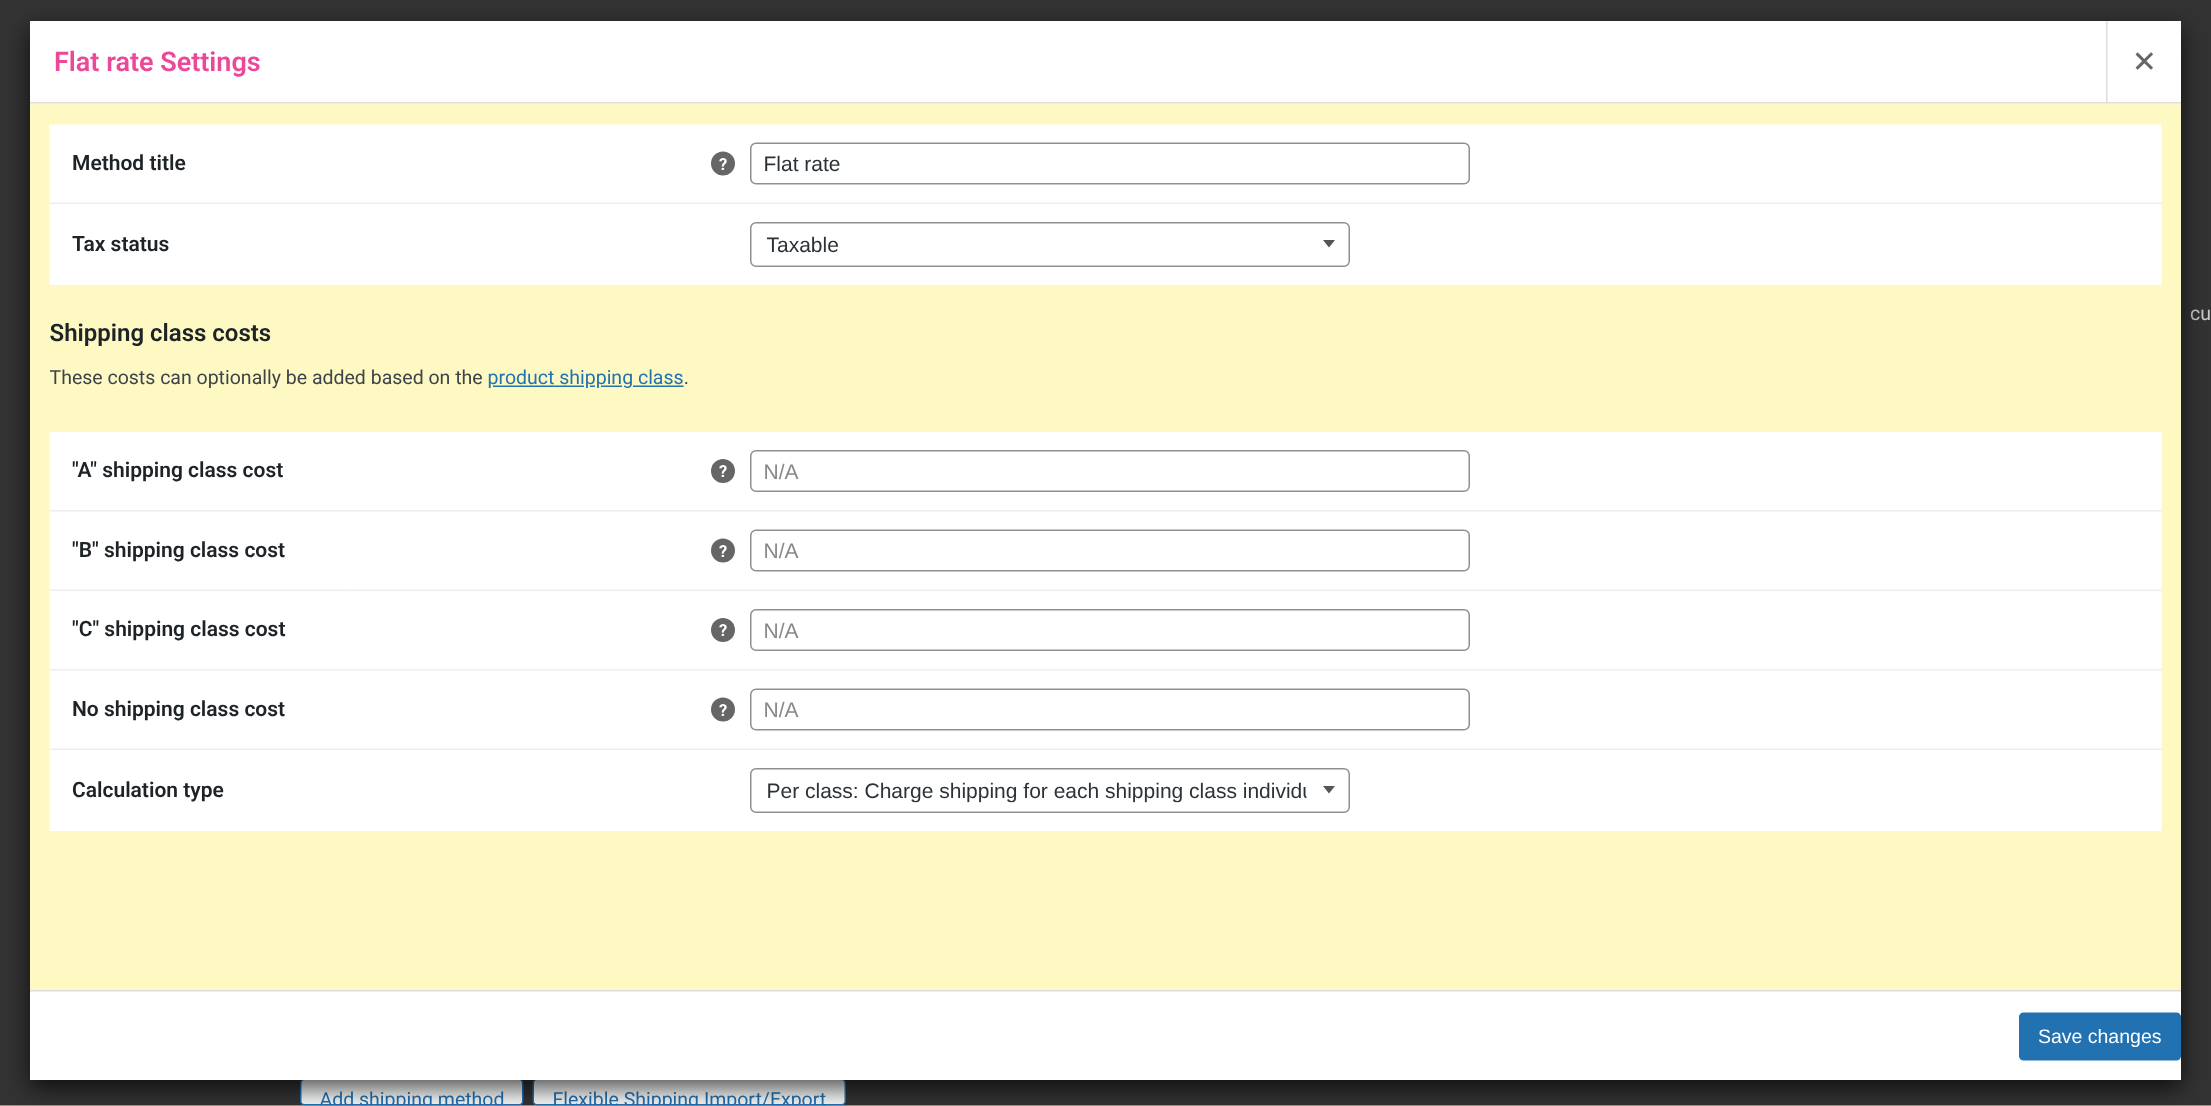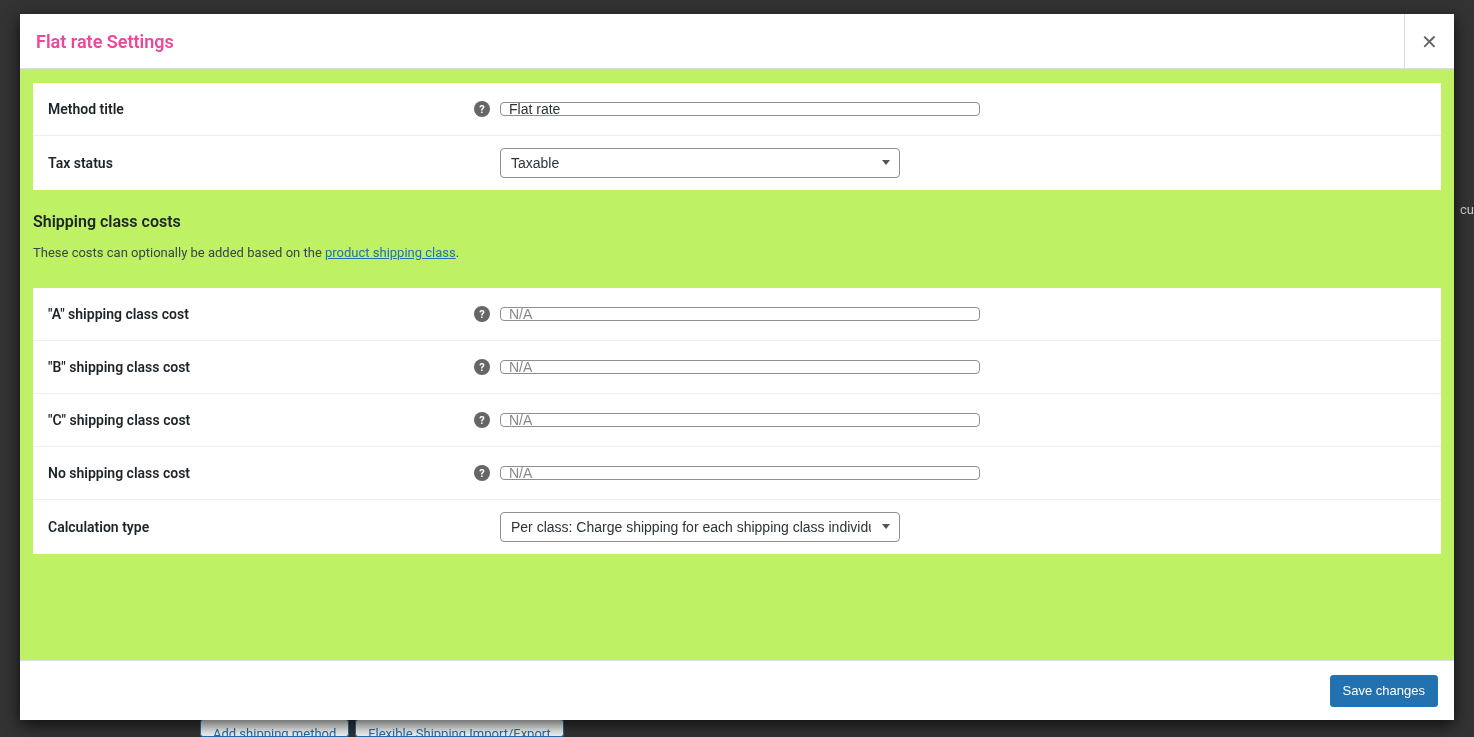--- a/index.html
+++ b/index.html
@@ -53,21 +53,21 @@
       cursor: pointer;
       font-size: 20px;
       color: #666;
       display: flex;
       align-items: center;
       justify-content: center;
     }
     .modal-body {
       flex: 1;
       overflow-y: auto;
-      background: #bef264;
+      background: #fef9c3;
       padding: 14px 13px 0 13px;
     }
     .form-table {
       width: 100%;
       background: #fff;
       border-collapse: collapse;
     }
     .form-table tr {
       border-bottom: 1px solid #eee;
     }
@@ -107,21 +107,21 @@
       flex-shrink: 0;
       cursor: help;
     }
     .help-spacer {
       width: 26px;
       margin-left: 226px;
       flex-shrink: 0;
     }
     input[type="text"] {
       width: 480px;
-      height: 14px;
+      height: 28px;
       padding: 0 8px;
       border: 1px solid #8c8f94;
       border-radius: 4px;
       font-size: 14px;
       color: #2c3338;
       background: #fff;
     }
     input[type="text"]::placeholder {
       color: #888;
     }
@@ -170,21 +170,21 @@
     }
     .section-desc a {
       color: #2271b1;
     }
     .modal-footer {
       height: 60px;
       border-top: 1px solid #ddd;
       display: flex;
       align-items: center;
       justify-content: flex-end;
-      padding: 0 16px;
+      padding: 0 0;
       background: #fff;
     }
     .save-button {
       background: #2271b1;
       color: #fff;
       border: 1px solid #2271b1;
       border-radius: 3px;
       padding: 0 12px;
       height: 32px;
       font-size: 13px;

